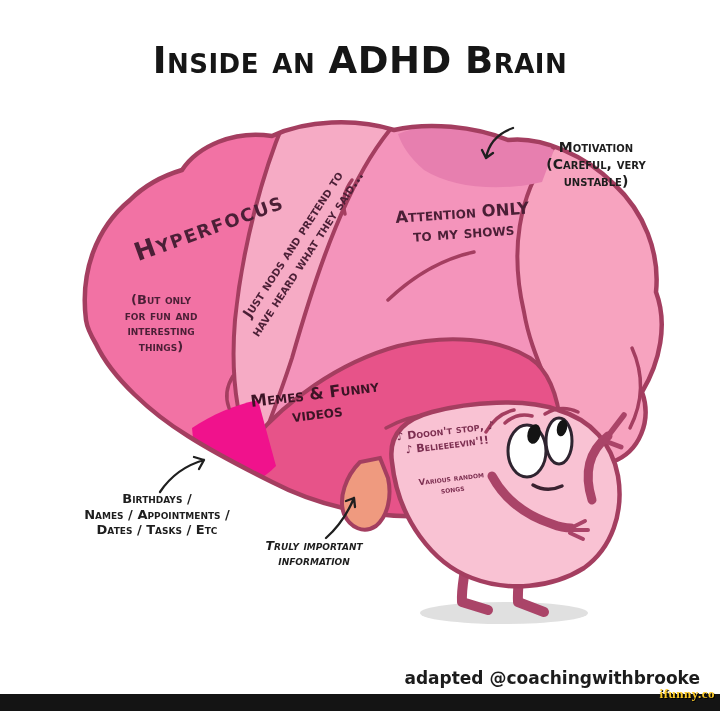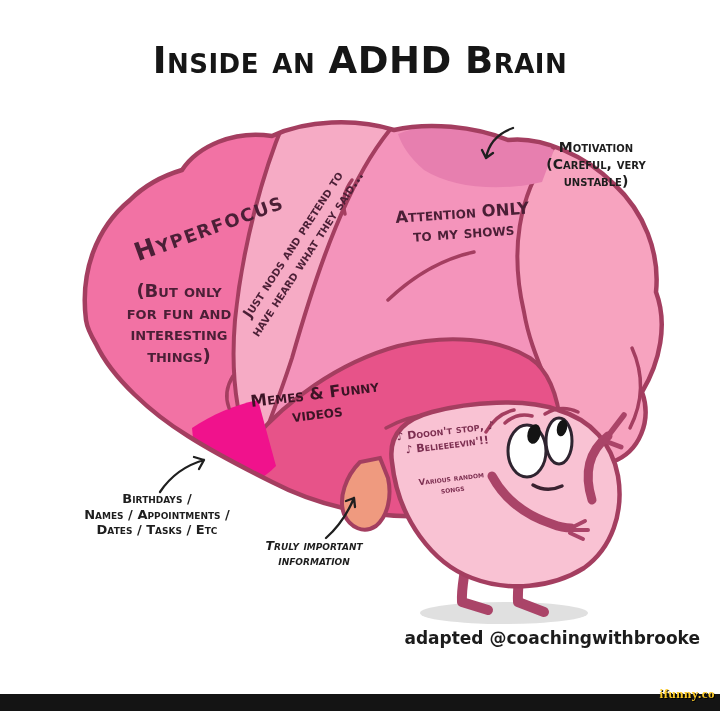--- a/index.html
+++ b/index.html
@@ -8,37 +8,37 @@
   #brain-svg{position:absolute;left:0;top:0;}
   .lbl{position:absolute;transform:translate(-50%,-50%);
        font-variant:small-caps;font-weight:700;text-align:center;
        white-space:pre-line;line-height:1.2;color:#1e1e1e;
        font-family:"DejaVu Sans","Liberation Sans",sans-serif;}
   .onbrain{color:#4b1f36;}
   #title{left:360px;top:61px;font-size:37px;letter-spacing:.5px;color:#161616;white-space:nowrap;}
   #motivation-label{left:584px;top:164px;font-size:14px;margin-left:12px;}
   #hyperfocus-label{left:209px;top:227px;font-size:25px;letter-spacing:1.5px;
        transform:translate(-50%,-50%) rotate(-20deg);white-space:nowrap;}
-  #hyperfocus-note{left:179px;top:323px;font-size:18px;}
+  #hyperfocus-note{left:161px;top:323px;font-size:13px;}
   #nods-label{left:300px;top:249px;font-size:14px;
        transform:translate(-50%,-50%) rotate(-57deg);}
   #attention-label{left:463px;top:223px;font-size:16.5px;
        transform:translate(-50%,-50%) rotate(-4deg);}
   #hypothetical-label{left:566px;top:365px;font-size:14.5px;}
   #memes-label{left:316px;top:404px;font-size:16.5px;color:#3c1425;
        transform:translate(-50%,-50%) rotate(-7deg);}
   #songs-label{left:449px;top:460px;color:#7d2f51;
        transform:translate(-50%,-50%) rotate(-7deg);}
   #songs-label .songs-main{font-size:11px;line-height:1.25;}
   #songs-label .songs-sub{font-size:8.5px;line-height:1.3;margin-top:2px;}
   #birthdays-label{left:157px;top:514px;font-size:13px;}
   #truly-label{left:314px;top:553px;font-size:12.5px;font-style:italic;}
   #footer-left{position:absolute;left:12px;top:656px;font-size:17px;font-weight:700;color:#1c1c1c;
        font-family:"DejaVu Sans","Liberation Sans",sans-serif;}
-  #footer-right{position:absolute;right:20px;top:628px;font-size:17px;font-weight:700;color:#1c1c1c;
+  #footer-right{position:absolute;right:20px;top:668px;font-size:17px;font-weight:700;color:#1c1c1c;
        font-family:"DejaVu Sans","Liberation Sans",sans-serif;}
   #bottom-bar{position:absolute;left:0;top:694px;width:720px;height:17px;}
   #watermark{position:absolute;right:5px;top:686px;font-size:13px;font-weight:800;
        letter-spacing:.5px;text-shadow:1px 1px 0 #000;
        font-family:Liberation Serif, serif;}
 </style>
 </head>
 <body>
 
 <div id="stage">

